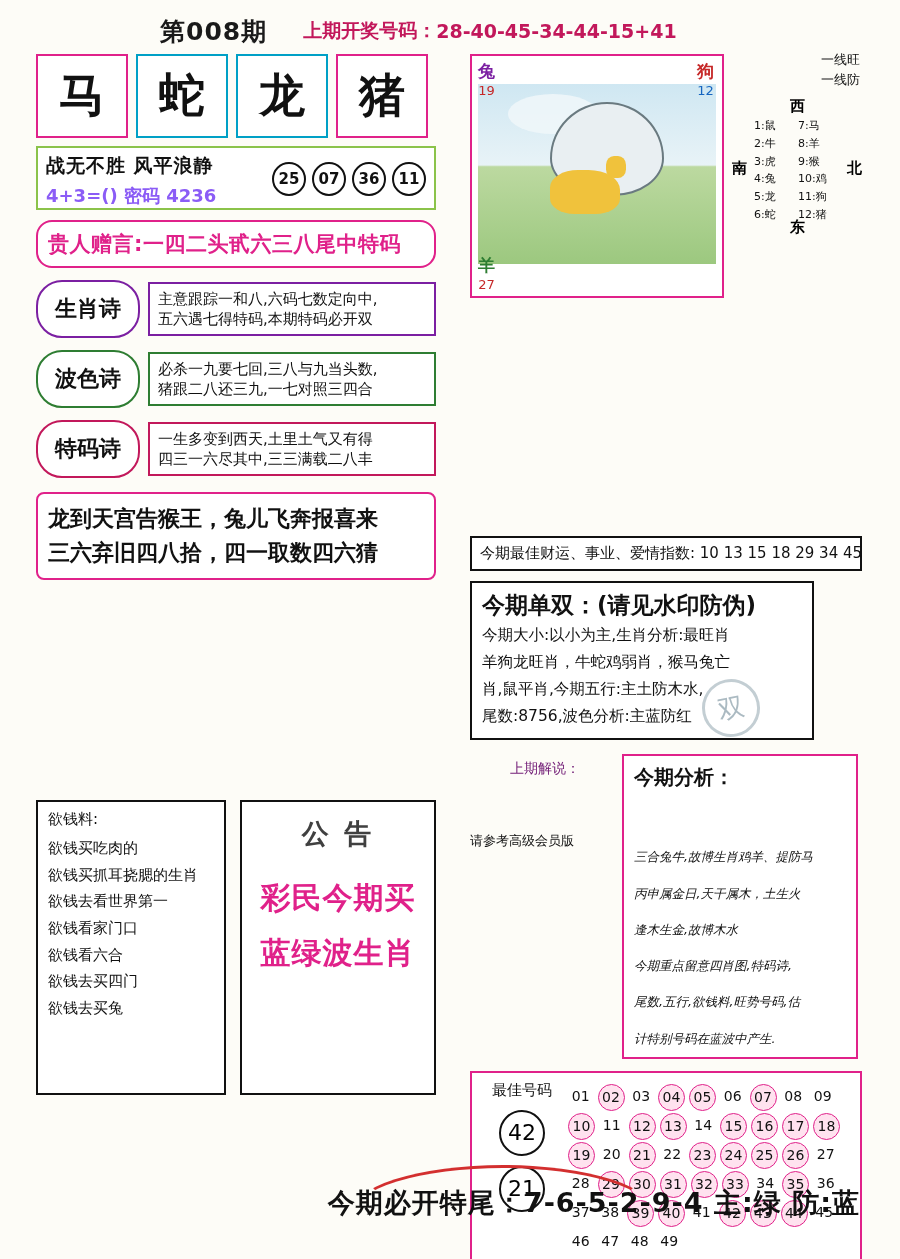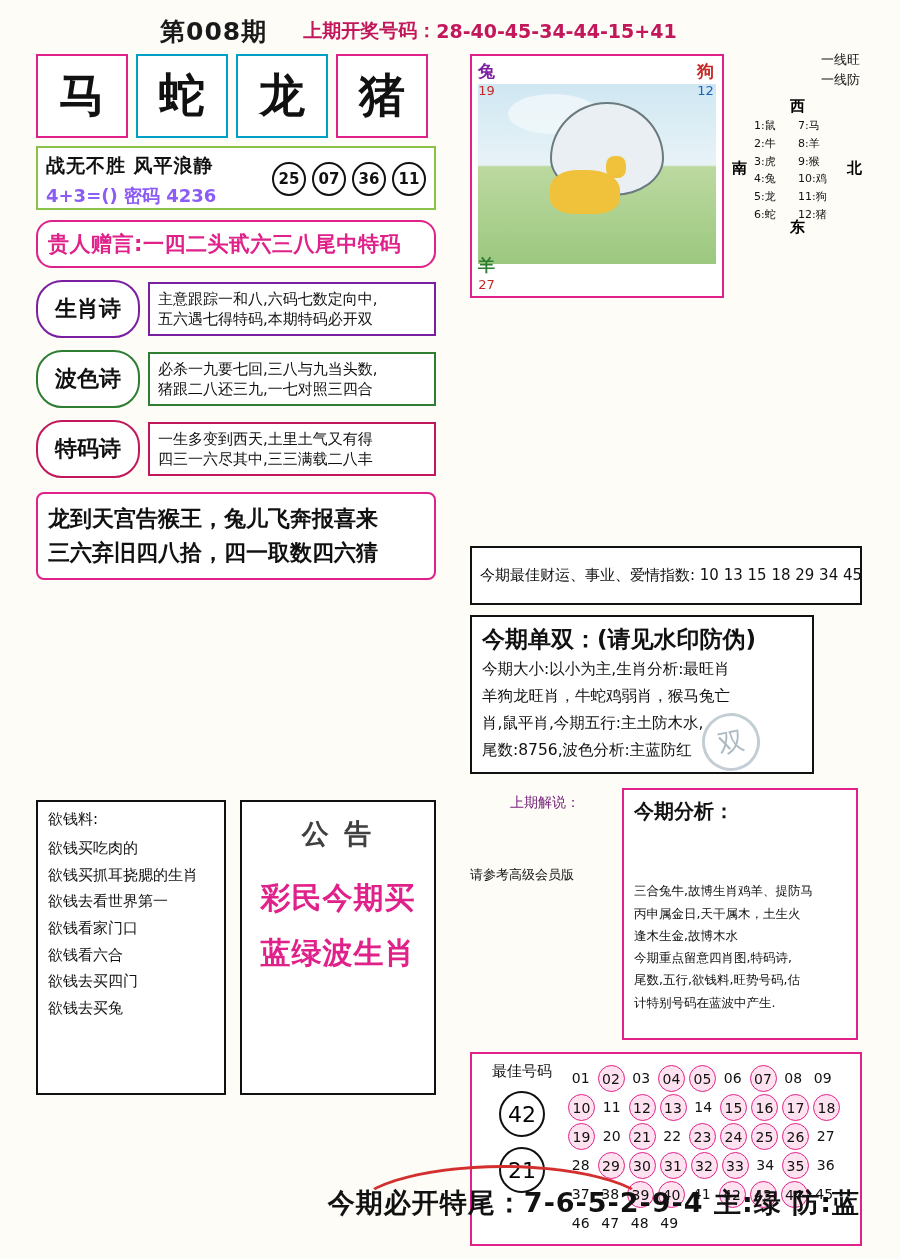--- a/index.html
+++ b/index.html
@@ -78,36 +78,36 @@
   .cp-line{font-size:13px;color:#111;text-align:right;padding-right:6px;line-height:1.5;}
   .cp-grid{position:relative;margin-top:8px;width:130px;height:140px;}
   .cp-n{position:absolute;left:58px;top:0;font-size:15px;font-weight:bold;}
   .cp-s{position:absolute;left:58px;bottom:0;font-size:15px;font-weight:bold;}
   .cp-w{position:absolute;left:0;top:62px;font-size:15px;font-weight:bold;}
   .cp-e{position:absolute;right:0;top:62px;font-size:15px;font-weight:bold;}
   .cp-inner{position:absolute;left:22px;top:20px;width:88px;height:100px;display:flex;}
   .cp-col{flex:1;}
   .cp-item{font-size:11px;color:#111;line-height:1.62;white-space:nowrap;}
 
-  .index-box{margin-top:10px;width:392px;border:2px solid #111;background:#fff;padding:18px 8px;box-sizing:border-box;}
+  .index-box{width:392px;border:2px solid #111;background:#fff;padding:6px 8px;box-sizing:border-box;}
   .index-text{font-size:15px;color:#111;white-space:nowrap;}
 
   .dan-box{margin-top:10px;width:344px;border:2px solid #111;background:#fff;padding:7px 10px 9px 10px;box-sizing:border-box;position:relative;}
   .dan-title{font-size:23px;font-weight:bold;color:#111;}
   .dan-title .p2{color:#111;}
   .dan-line{font-size:15.5px;color:#111;line-height:1.62;margin-top:2px;}
   .seal{position:absolute;right:52px;top:96px;width:52px;height:52px;border:3px solid #b0bec5;border-radius:50%;opacity:.75;color:#90a4ae;font-size:26px;display:flex;align-items:center;justify-content:center;transform:rotate(-12deg);}
 
   .analysis-row{margin-top:14px;display:flex;}
   .prev-expl{width:152px;padding-top:6px;}
   .prev-expl .t{font-size:14px;color:#701a75;margin-left:40px;}
   .prev-expl .s{font-size:13px;color:#111;margin-top:54px;}
   .cur-analysis{width:236px;border:2px solid #e0218a;background:#fff;padding:8px 10px;box-sizing:border-box;min-height:252px;}
   .cur-analysis .t{font-size:20px;font-weight:bold;color:#111;}
-  .cur-analysis .l{font-size:12.5px;color:#111;line-height:1.62;margin-top:2px;}
+  .cur-analysis .l{font-size:12.5px;color:#111;line-height:1.62;margin-top:16px;font-style:italic;}
   .cur-analysis .lines{margin-top:56px;}
 
   .best-box{margin-top:12px;width:392px;border:2px solid #e0218a;background:#fff;box-sizing:border-box;display:flex;padding:8px 6px;}
   .best-left{width:88px;display:flex;flex-direction:column;align-items:center;}
   .best-left .t{font-size:15px;color:#111;}
   .circ{width:42px;height:42px;border-radius:50%;border:2px solid #111;display:flex;align-items:center;justify-content:center;font-size:22px;margin-top:10px;background:#fff;}
   .num-grid{flex:1;display:flex;flex-wrap:wrap;align-content:flex-start;padding-top:2px;}
   .num{width:29.5px;height:27px;display:flex;align-items:center;justify-content:center;font-size:14px;color:#111;}
   .num.hi{border-radius:50%;border:1.5px solid #e0218a;background:#ffe2ef;width:25px;height:25px;margin:1px 2px;}
 

